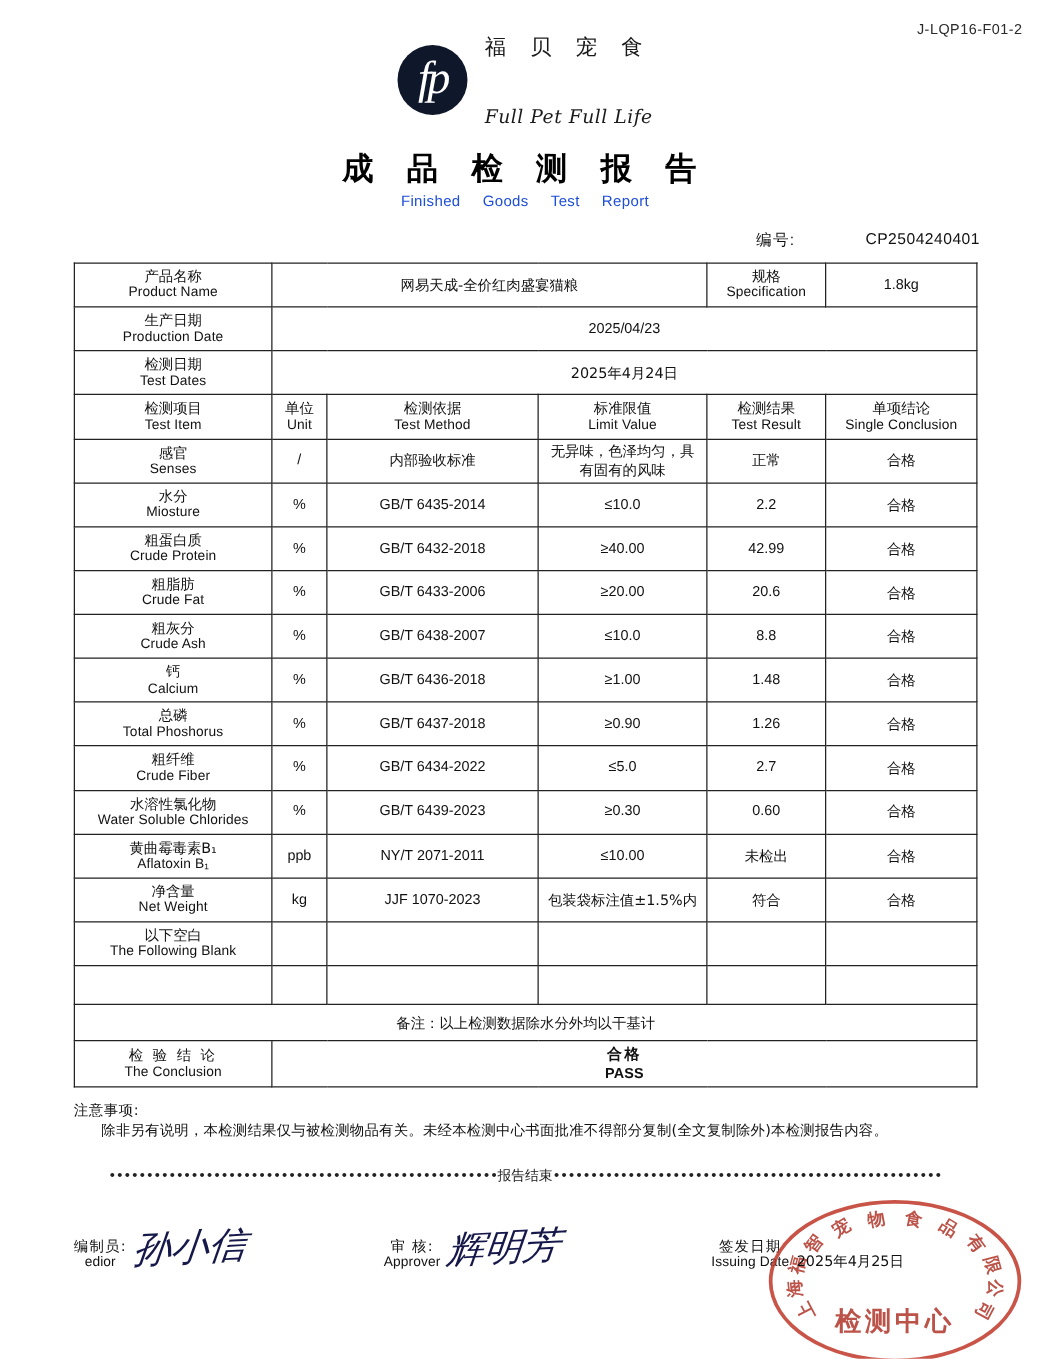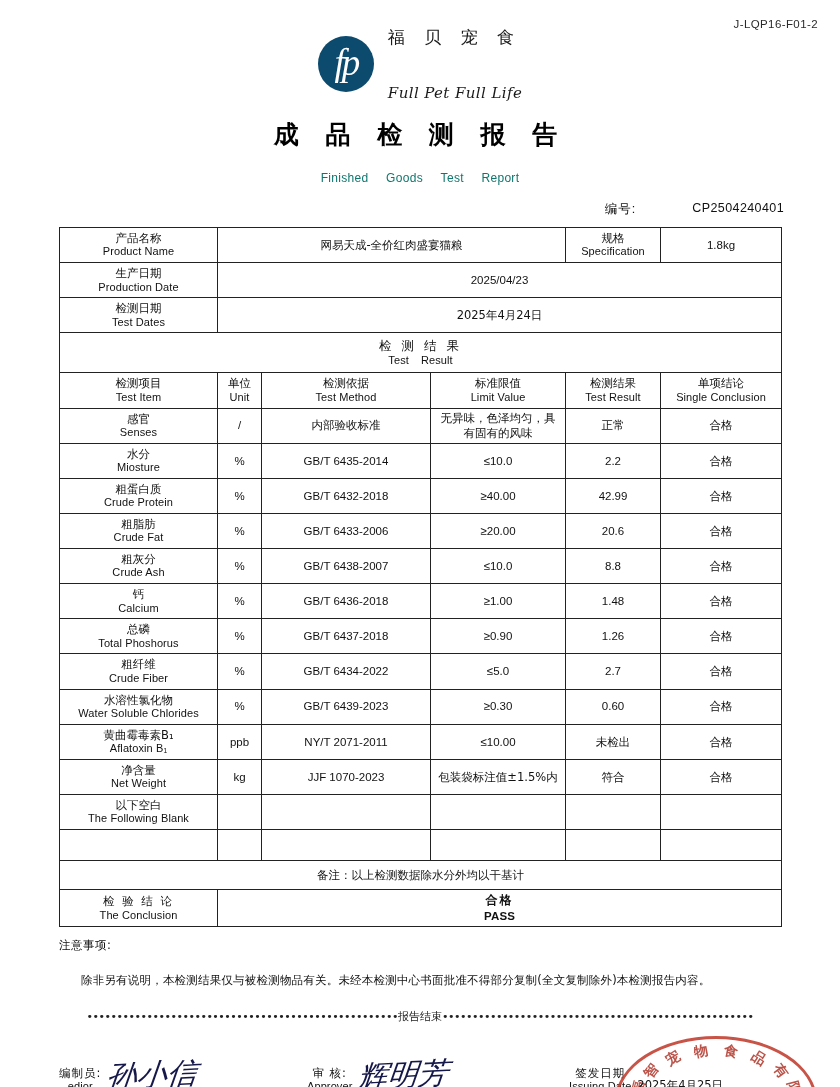--- a/index.html
+++ b/index.html
@@ -39,21 +39,21 @@
   }
   .brand {
     display: flex;
     align-items: center;
     gap: 14px;
   }
   .logo-mark {
     width: 56px;
     height: 56px;
     border-radius: 50%;
-    background: #0c4a6e;
+    background: #0f172a;
     position: relative;
     flex: none;
   }
   .logo-mark .fp {
     position: absolute;
     inset: 0;
     display: flex;
     align-items: center;
     justify-content: center;
     color: #ffffff;
@@ -88,23 +88,23 @@
     text-align: center;
   }
   .title-cn {
     font-size: 25px;
     font-weight: bold;
     letter-spacing: 9px;
     font-family: "DejaVu Sans", sans-serif;
     color: #000;
   }
   .title-en {
-    margin-top: 20px;
+    margin-top: 3px;
     font-size: 12px;
-    color: #0f766e;
+    color: #1d4ed8;
     letter-spacing: 0.3px;
   }
   .title-en span { margin: 0 7px; }
 
   
   .number-line {
     margin-top: 16px;
     display: flex;
     justify-content: flex-end;
     padding-right: 56px;
@@ -160,21 +160,20 @@
   
   .notes {
     width: 722px;
     margin: 11px auto 0 auto;
     font-size: 11.5px;
     font-family: "DejaVu Sans", sans-serif;
     color: #111;
   }
   .notes-title { letter-spacing: 0.5px; }
   .notes-body {
-    margin-top: 19px;
     padding-left: 22px;
     line-height: 1.5;
     letter-spacing: 0.2px;
   }
   .end-line {
     margin-top: 19px;
     text-align: center;
     font-size: 11px;
     color: #222;
     letter-spacing: 0px;
@@ -329,28 +328,20 @@
           <td colspan="5">2025/04/23</td>
         </tr>
         <tr class="tall">
           <td>
             <span class="cn">检测日期</span>
             <span class="en">Test Dates</span>
           </td>
           <td colspan="5" style="font-family:'DejaVu Sans',sans-serif;">2025年4月24日</td>
         </tr>
 
-        <tr class="section-head">
-          <td colspan="6">
-            <span class="cn">检 测 结 果</span>
-            <span class="en">
-              <i>Test</i><i>Result</i>
-            </span>
-          </td>
-        </tr>
 
         <tr class="hdr row-h">
           <td>
             <span class="cn">检测项目</span>
             <span class="en">Test Item</span>
           </td>
           <td>
             <span class="cn">单位</span>
             <span class="en">Unit</span>
           </td>

